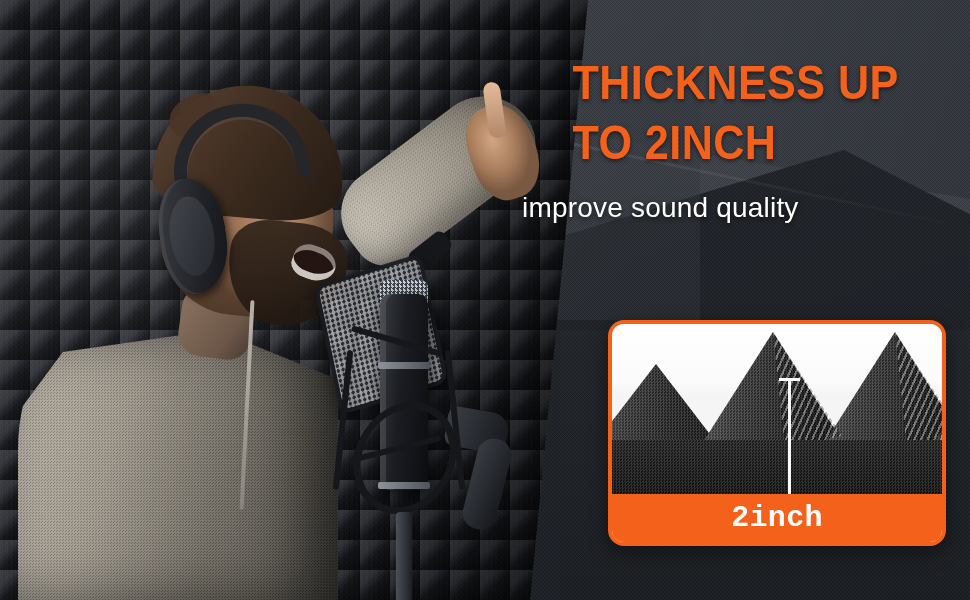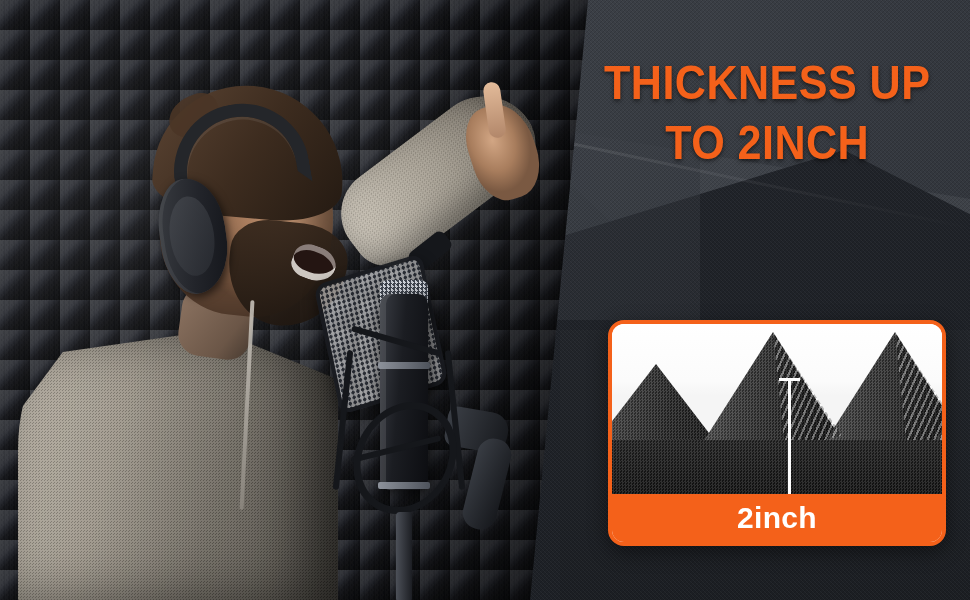--- a/index.html
+++ b/index.html
@@ -292,22 +292,22 @@
   }
   .mic-arm {
     position:absolute; left:150px; top:188px; width:34px; height:92px;
     background:linear-gradient(100deg,#3a3e45,#15171b);
     border-radius:16px;
     transform:rotate(14deg);
   }
 
   
   .copy {
-    position:absolute; right:18px; top:52px;
-    width:420px; text-align:center;
+    position:absolute; right:28px; top:52px;
+    width:420px; text-align:left;
   }
   .headline {
     color:#F4611A;
     font-size:49px;
     line-height:60px;
     font-weight:bold;
     letter-spacing:.5px;
     transform:scaleX(.88);
     transform-origin:right center;
     text-shadow:0 2px 5px rgba(0,0,0,.55);
@@ -380,20 +380,21 @@
   .measure::before { top:0; }
   .measure::after  { bottom:0; }
   .card-label {
     position:absolute; left:0; right:0; bottom:0; height:48px;
     background:#F4611A;
     color:#ffffff;
     font-size:30px;
     font-weight:bold;
     display:flex; align-items:center; justify-content:center;
     letter-spacing:.3px;
+    font-family:Liberation Mono, monospace;
   }
 
   
   .logo {
     position:absolute; left:38px; top:0;
     width:196px; height:52px;
     background:#F4611A;
     display:flex; align-items:center; justify-content:center;
   }
   .logo-text {
@@ -456,20 +457,21 @@
     <div class="shock-bar b2"></div>
     <div class="shock-ring"></div>
     <div class="mic-stand"></div>
   </div>
 
 
   <div class="copy">
     <div class="headline">THICKNESS UP</div>
     <div class="headline">TO 2INCH</div>
     <div class="subcopy">
+      <div>improve sound quality</div>
     </div>
   </div>
 
   <div class="card">
     <div class="card-photo">
       <div class="pyr p1"></div>
       <div class="pyr p2"></div>
       <div class="pyr p3"></div>
       <div class="pyr p4"></div>
       <div class="ridges r1"></div>

